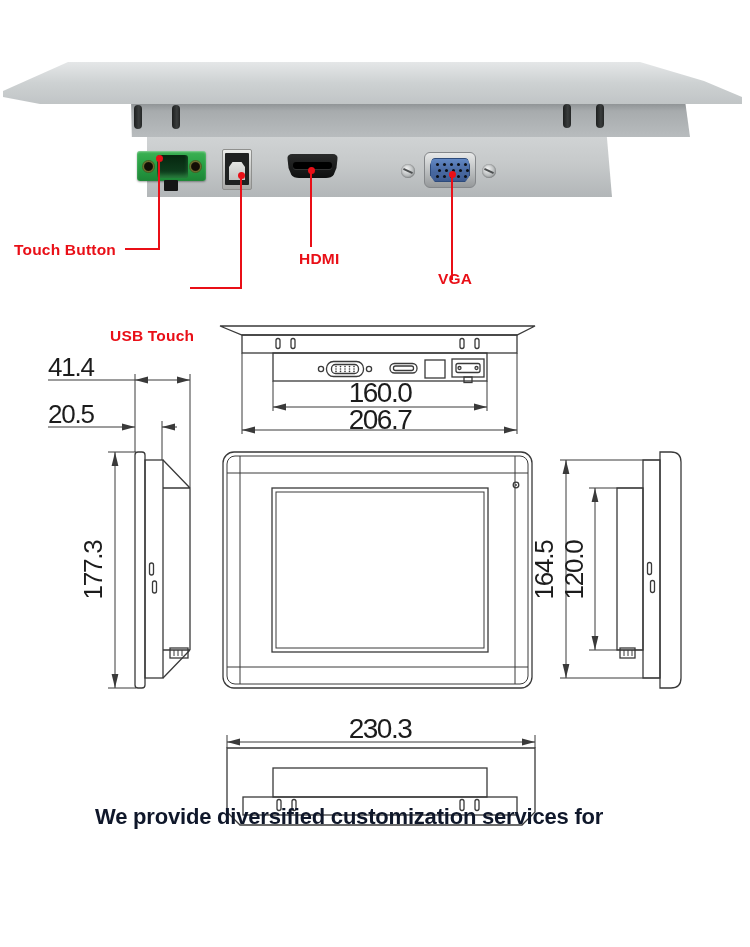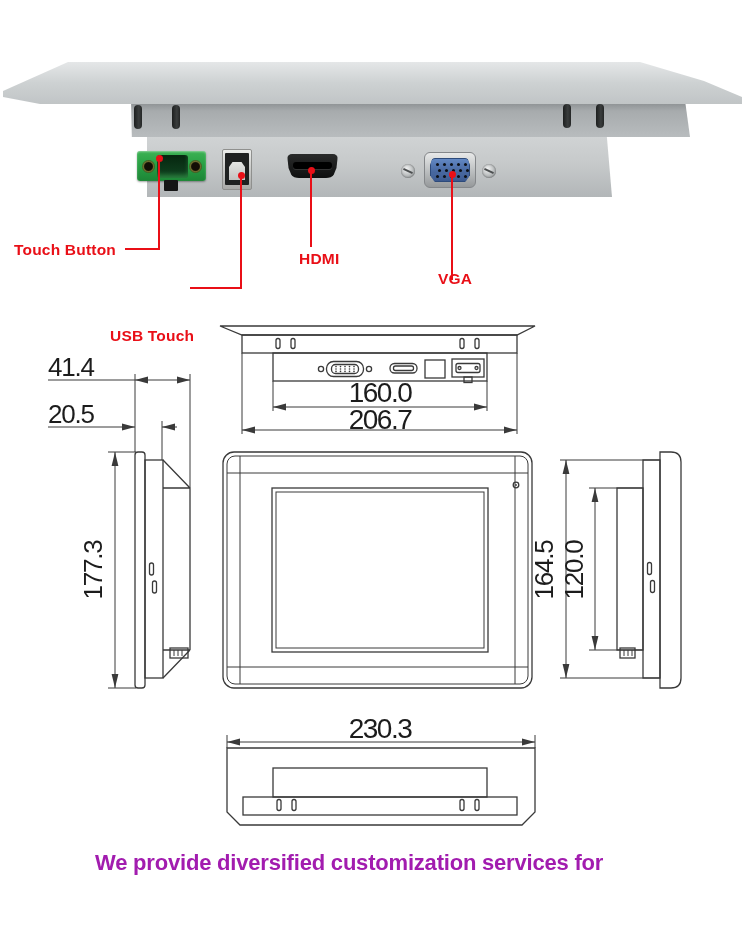--- a/index.html
+++ b/index.html
@@ -52,21 +52,21 @@
   .ann{position:absolute;background:#e90f17;}
   .dot{position:absolute;width:7px;height:7px;border-radius:50%;background:#e90f17;}
   .rlabel{position:absolute;color:#e90f17;font-size:15.5px;font-weight:bold;letter-spacing:.2px;white-space:nowrap;}
 
   
   svg text{fill:#1c1c1c;}
   .dim{font-size:28px;letter-spacing:-1.5px;}
   .dims{font-size:26px;letter-spacing:-1.2px;}
 
   
-  .caption{position:absolute;left:95px;top:845px;color:#a21caf;font-size:22px;font-weight:bold;letter-spacing:-.2px;}
+  .caption{position:absolute;left:95px;top:799px;color:#0f172a;font-size:22px;font-weight:bold;letter-spacing:-.2px;}
   .caption div{height:50px;line-height:36px;white-space:nowrap;}
 </style>
 </head>
 <body>
 
 <div class="photo">
   <div class="backpanel"></div>
   <div class="vent" style="left:134px;top:105px;"></div>
   <div class="vent" style="left:172px;top:105px;"></div>
   <div class="vent" style="left:563px;top:104px;"></div>

